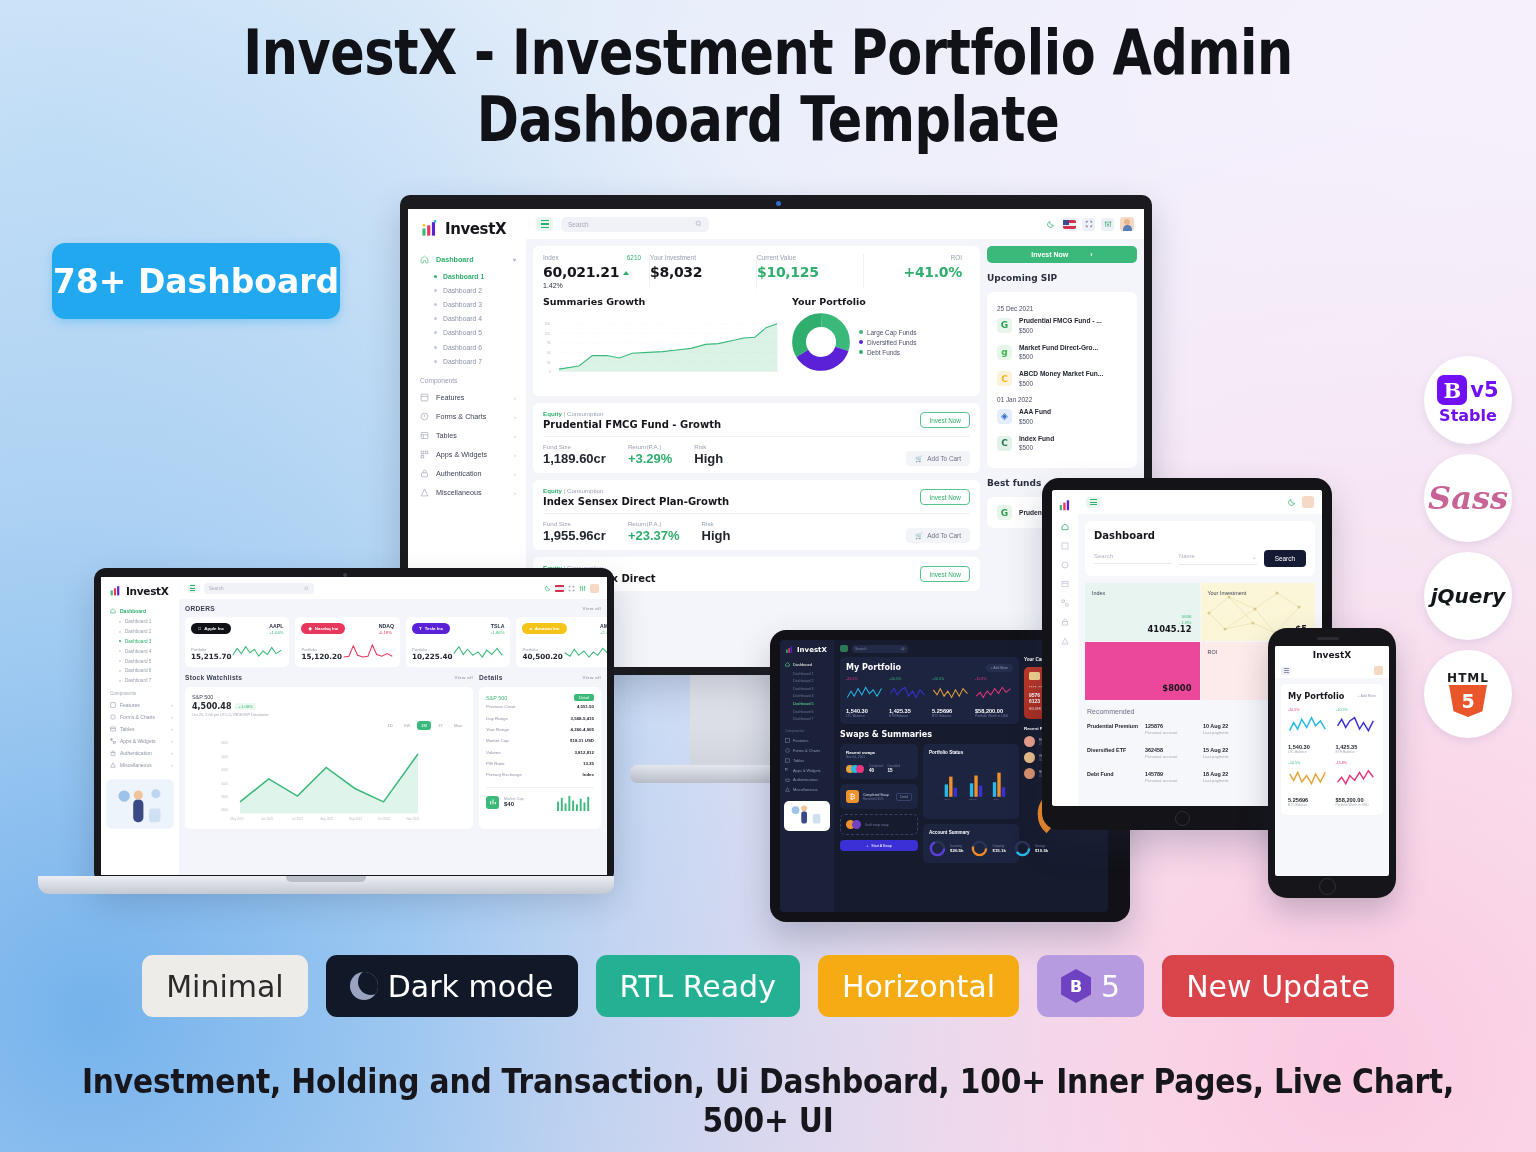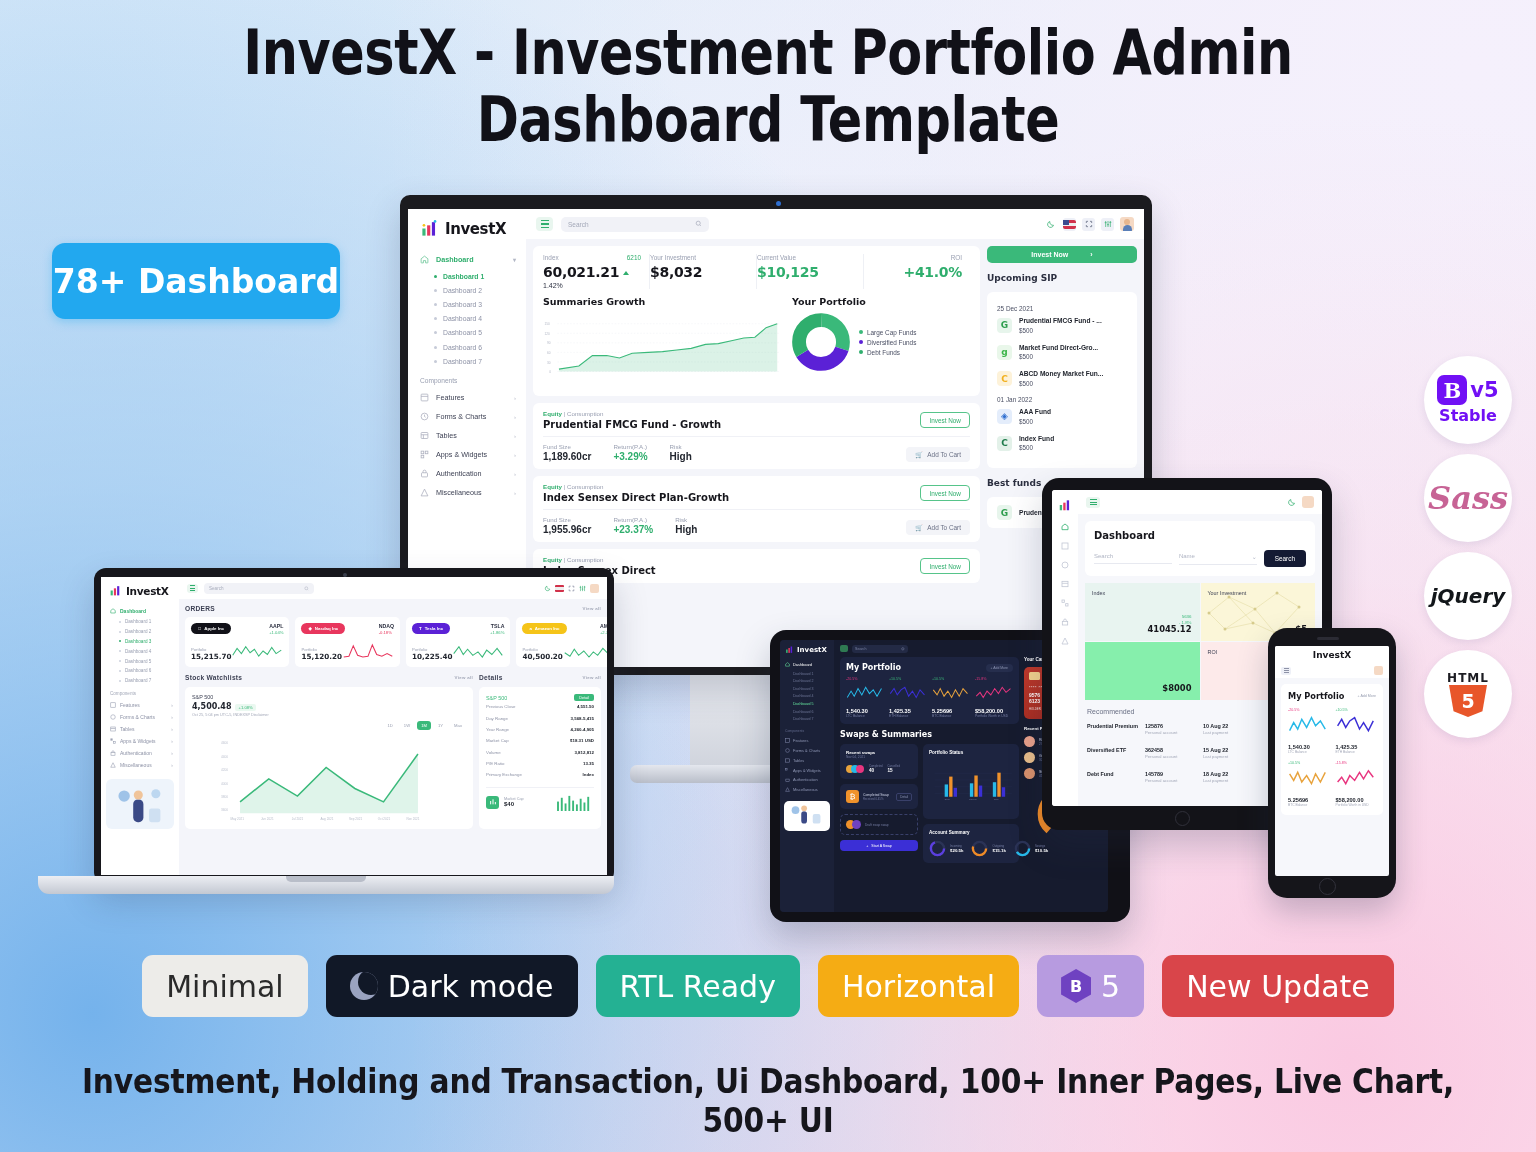--- a/index.html
+++ b/index.html
@@ -115,21 +115,21 @@
   .legend div { display: flex; align-items: center; gap: 4px; margin: 3px 0; }
   .legend .sw { width: 4px; height: 4px; border-radius: 50%; }
 
   .fund-card { background: #fff; border-radius: 6px; padding: 7px 10px; }
   .fund-tag { font-size: 6.2px; color: #9aa0b2; }
   .fund-tag b { color: #2fae6d; font-weight: bold; }
   .fund-name { font-size: 10px; font-weight: bold; color: #16161c; margin-top: 2px; font-family: "DejaVu Sans", sans-serif; }
   .fund-row { display: flex; align-items: flex-end; margin-top: 6px; padding-top: 6px; border-top: 1px solid #f0f1f6; }
   .fund-m { margin-right: 22px; }
   .fm-l { font-size: 6.2px; color: #9aa0b2; }
-  .fm-v { font-size: 10px; color: #22262f; font-weight: bold; margin-top: 1px; }
+  .fm-v { font-size: 13px; color: #22262f; font-weight: bold; margin-top: 1px; }
   .fm-v.green { color: #2fae6d; }
   .btn-out { border: 1px solid #56c48a; color: #2fae6d; border-radius: 4px; font-size: 6.4px;
     padding: 3.5px 8px; background: #fff; }
   .btn-cart { background: #f3f4f8; color: #6a7085; border-radius: 4px; font-size: 6.4px; padding: 3.5px 9px;
     display: flex; align-items: center; gap: 4px; }
   .btn-invest-lg { background: #3ab97a; color: #fff; border-radius: 5px; font-size: 7px; height: 17px;
     display: flex; align-items: center; justify-content: center; gap: 22px; font-weight: bold; }
 
   .side-title { font-size: 9px; font-weight: bold; color: #2b2f40; margin: 3px 0 2px; font-family:"DejaVu Sans",sans-serif;}
   .sip-date { font-size: 6.4px; color: #4a4f63; margin: 5px 0 4px; }
@@ -887,21 +887,21 @@
                   <div class="lp-h">
                       <span>Details</span>
                       <span style="font-size:4.4px;color:#a3a8b8">View all</span>
                     </div>
                 </div>
               </div>
 
               <div class="watch-row">
                 <div class="wl">
                   <div style="font-size:5.4px;color:#3b3f52">S&amp;P 500</div>
-                  <div style="display:flex;align-items:flex-end;gap:4px;margin-top:2px">
+                  <div style="display:flex;align-items:center;gap:4px;margin-top:2px">
                     <span style="font-size:8px;font-weight:bold;color:#22262f;font-family:'DejaVu Sans',sans-serif">4,500.48</span>
                     <span style="font-size:4.2px;color:#3ab97a;background:#eaf8f0;padding:1px 3px;border-radius:2px">+1.08%</span>
                   </div>
                   <div style="font-size:3.8px;color:#a3a8b8;margin-top:2px">Oct 25, 5:04 pm UTC-5, INDEXSP Disclaimer</div>
                   <div class="seg" style="margin-top:4px">
                     <span>1D</span>
                     <span>1W</span>
                     <span class="on">1M</span>
                     <span>1Y</span>
                     <span>Max</span>
@@ -1387,21 +1387,21 @@
                       <circle cx="60" cy="26" r="1.5"></circle>
                       <circle cx="82" cy="10" r="1.5"></circle>
                       <circle cx="104" cy="24" r="1.5"></circle>
                       <circle cx="30" cy="46" r="1.5"></circle>
                       <circle cx="58" cy="40" r="1.5"></circle>
                       <circle cx="80" cy="50" r="1.5"></circle>
                     </g>
                 </svg>
                 <b>$5</b>
               </div>
-              <div class="tile" style="background:#86efac">
+              <div class="tile" style="background:#ec4899">
                 <b>$8000</b>
               </div>
               <div class="tile" style="background:#fdeaea">
                 <span>ROI</span>
                 <b>+3</b>
               </div>
             </div>
             <div style="padding:8px 9px 2px;font-size:7px;color:#6a7085">Recommended</div>
             <div class="rec-row">
               <span class="c">

